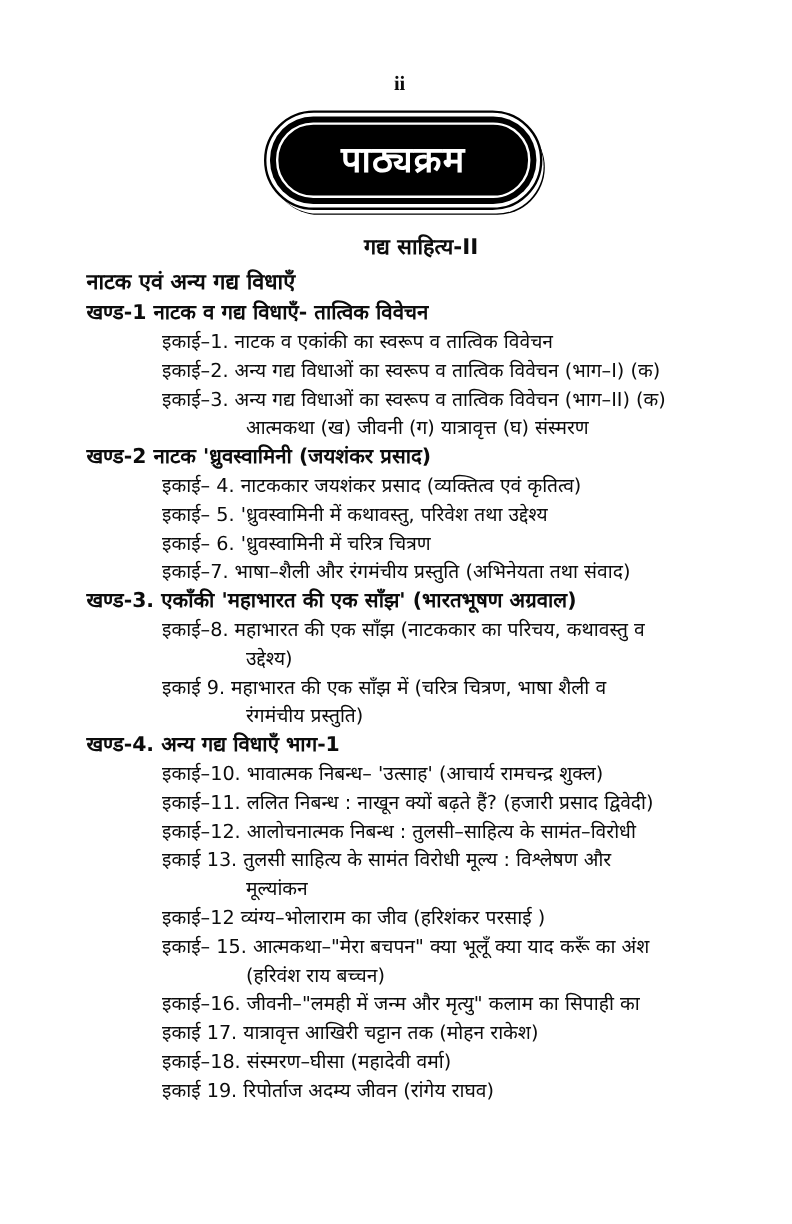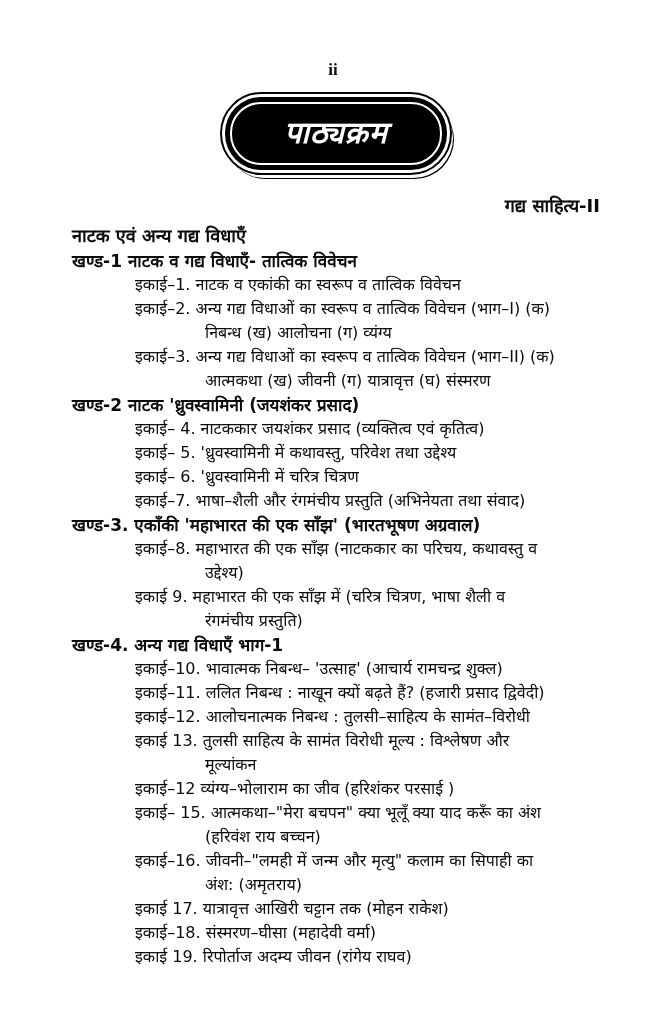--- a/index.html
+++ b/index.html
@@ -40,31 +40,30 @@
   .banner-inner {
     background: #000;
     border-radius: 36px;
     padding: 5px;
   }
   .banner-ring {
     border: 2px solid #fff;
     border-radius: 31px;
     padding: 7px 52px 11px 52px;
     text-align: center;
-    font-style: italic;
   }
   .banner-title {
     color: #ffffff;
     font-size: 30px;
     font-weight: bold;
     letter-spacing: 1px;
     white-space: nowrap;
   }
   .subtitle {
-    text-align: right;
+    text-align: center;
     font-weight: bold;
     font-size: 18px;
     margin-top: 18px;
     margin-left: 30px;
   }
   .main-heading {
     font-weight: bold;
     font-size: 18px;
     margin-top: 6px;
     line-height: 26px;
@@ -104,21 +103,20 @@
 
   <div class="subtitle">गद्य साहित्य-II</div>
 
   <div class="main-heading">नाटक एवं अन्य गद्य विधाएँ</div>
 
   <div id="sections">
       <div class="section">
         <div class="section-heading">खण्ड-1 नाटक व गद्य विधाएँ- तात्विक विवेचन</div>
         <div class="unit-line">इकाई–1. नाटक व एकांकी का स्वरूप व तात्विक विवेचन</div>
         <div class="unit-line">इकाई–2. अन्य गद्य विधाओं का स्वरूप व तात्विक विवेचन (भाग–I) (क)</div>
-        <div class="unit-line cont">निबन्ध (ख) आलोचना (ग) व्यंग्य</div>
         <div class="unit-line">इकाई–3. अन्य गद्य विधाओं का स्वरूप व तात्विक विवेचन (भाग–II) (क)</div>
         <div class="unit-line cont">आत्मकथा (ख) जीवनी (ग) यात्रावृत्त (घ) संस्मरण</div>
       </div>
       <div class="section">
         <div class="section-heading">खण्ड-2 नाटक 'ध्रुवस्वामिनी (जयशंकर प्रसाद)</div>
         <div class="unit-line">इकाई– 4. नाटककार जयशंकर प्रसाद (व्यक्तित्व एवं कृतित्व)</div>
         <div class="unit-line">इकाई– 5. 'ध्रुवस्वामिनी में कथावस्तु, परिवेश तथा उद्देश्य</div>
         <div class="unit-line">इकाई– 6. 'ध्रुवस्वामिनी में चरित्र चित्रण</div>
         <div class="unit-line">इकाई–7. भाषा–शैली और रंगमंचीय प्रस्तुति (अभिनेयता तथा संवाद)</div>
       </div>
@@ -135,20 +133,19 @@
         <div class="unit-line">इकाई–11. ललित निबन्ध : नाखून क्यों बढ़ते हैं? (हजारी प्रसाद द्विवेदी)</div>
         <div class="unit-line">इकाई–12. आलोचनात्मक निबन्ध : तुलसी–साहित्य के सामंत–विरोधी</div>
         <div class="unit-line">इकाई 13. तुलसी साहित्य के सामंत विरोधी मूल्य : विश्लेषण और</div>
         <div class="unit-line cont">मूल्यांकन</div>
         <div class="unit-line">इकाई–12 व्यंग्य–भोलाराम का जीव (हरिशंकर परसाई )</div>
       </div>
       <div class="section">
         <div class="unit-line">इकाई– 15. आत्मकथा–"मेरा बचपन" क्या भूलूँ क्या याद करूँ का अंश</div>
         <div class="unit-line cont">(हरिवंश राय बच्चन)</div>
         <div class="unit-line">इकाई–16. जीवनी–"लमही में जन्म और मृत्यु" कलाम का सिपाही का</div>
-        <div class="unit-line cont">अंश: (अमृतराय)</div>
         <div class="unit-line">इकाई 17. यात्रावृत्त  आखिरी चट्टान तक (मोहन राकेश)</div>
         <div class="unit-line">इकाई–18. संस्मरण–घीसा (महादेवी वर्मा)</div>
         <div class="unit-line">इकाई 19. रिपोर्ताज  अदम्य जीवन (रांगेय राघव)</div>
       </div>
     </div>
 
 </div>
 
 </body></html>

